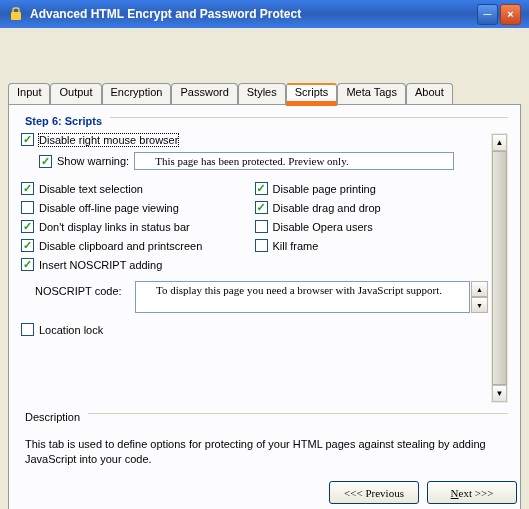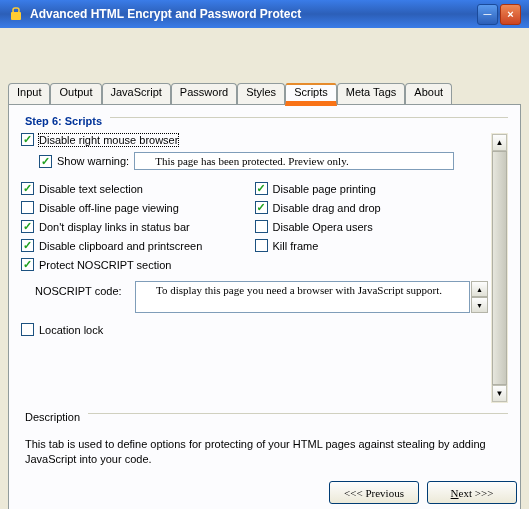--- a/index.html
+++ b/index.html
@@ -60,21 +60,21 @@
   <div class="win-controls">
     <div class="win-btn">─</div>
     <div class="win-btn close">×</div>
   </div>
 </div>
 
 <div class="client">
   <div class="tabs">
     <div class="tab">Input</div>
     <div class="tab">Output</div>
-    <div class="tab">JavaScript</div>
+    <div class="tab">Encryption</div>
     <div class="tab">Password</div>
     <div class="tab">Styles</div>
     <div class="tab active">Scripts</div>
     <div class="tab">Meta Tags</div>
     <div class="tab">About</div>
   </div>
 
   <div class="tab-content">
     <div class="group-header">
       <span class="group-label">Step 6: Scripts</span>
@@ -107,21 +107,21 @@
           <div class="checkbox-row">
             <div class="checkbox checked"></div>
             <span class="cb-label">Don't display links in status bar</span>
           </div>
           <div class="checkbox-row">
             <div class="checkbox checked"></div>
             <span class="cb-label">Disable clipboard and printscreen</span>
           </div>
           <div class="checkbox-row">
             <div class="checkbox checked"></div>
-            <span class="cb-label">Protect NOSCRIPT section</span>
+            <span class="cb-label">Insert NOSCRIPT adding</span>
           </div>
         </div>
         <div class="col">
           <div class="checkbox-row">
             <div class="checkbox checked"></div>
             <span class="cb-label">Disable page printing</span>
           </div>
           <div class="checkbox-row">
             <div class="checkbox checked"></div>
             <span class="cb-label">Disable drag and drop</span>

